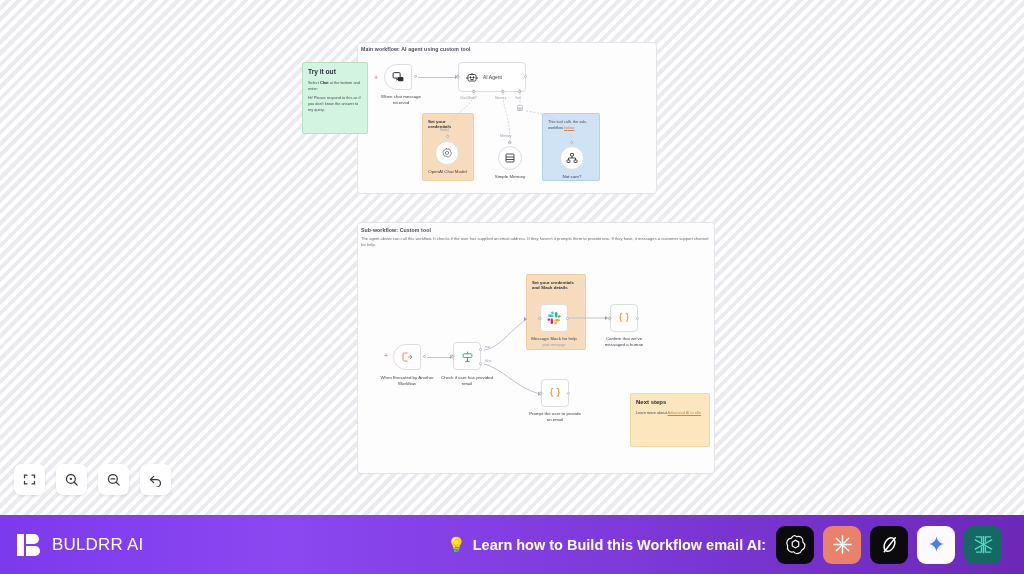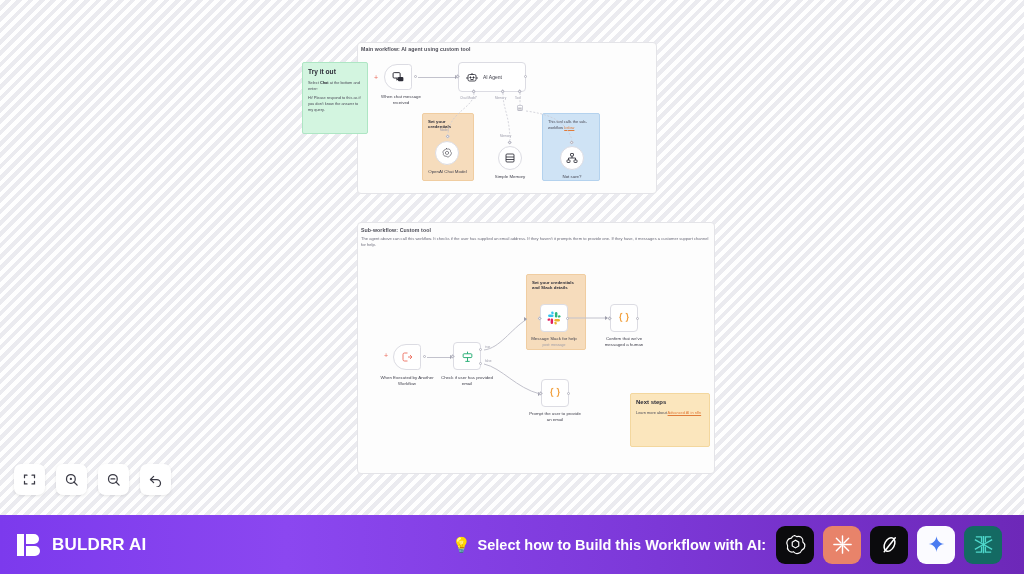--- a/index.html
+++ b/index.html
@@ -200,21 +200,21 @@
     padding: 0 14px;
   }
   #brand { display: flex; align-items: center; gap: 9px; }
   #brand-mark {
     width: 29px; height: 29px;
     display: flex; align-items: center; justify-content: center;
   }
   #brand-name {
     color: #ffffff;
     font-size: 17px;
-    font-weight: bold;
+    font-weight: normal;
     letter-spacing: 0.01em;
   }
   #footer-center {
     flex: 1;
     display: flex; align-items: center; justify-content: flex-end;
     gap: 10px;
     padding-right: 8px;
   }
   #footer-cta {
     display: flex; align-items: center; gap: 7px;
@@ -459,21 +459,21 @@
         <path d="M11 3h8a5 5 0 0 1 0 10h-8z" fill="#ffffff"></path>
         <path d="M11 15h9a5 5 0 0 1 0 10h-9z" fill="#ffffff"></path>
       </svg>
     </div>
     <div id="brand-name">BULDRR AI</div>
   </div>
 
   <div id="footer-center">
     <div id="footer-cta">
       <span id="bulb-icon">💡</span>
-      <span id="cta-text">Select how to Build this Workflow with AI:</span>
+      <span id="cta-text">Learn how to Build this Workflow email AI:</span>
     </div>
 
     <div id="ai-icons">
 
       <div class="ai-icon" style="background:#0b0b0d;">
         <svg width="23" height="23" viewBox="0 0 24 24" fill="none" stroke="#ffffff" stroke-width="1.2">
           <path d="M12 2.6c-1.9 0-3.6 1.1-4.4 2.8-1.8.1-3.4 1.2-4.2 2.8-.9 1.7-.7 3.7.4 5.2-.6 1.8-.1 3.7 1.2 5 1.3 1.3 3.2 1.8 5 1.2 1.1 1.5 3 2.1 4.8 1.7 1.8-.4 3.2-1.7 3.8-3.4 1.7-.7 2.9-2.2 3.1-4 .2-1.8-.6-3.6-2-4.6.3-1.8-.2-3.6-1.6-4.7-1.3-1.1-3.2-1.4-4.8-.8-.8-.7-1.9-1.2-3.3-1.2z"></path>
           <path d="M8.6 9.6L12 7.6l3.4 2v4l-3.4 2-3.4-2z"></path>
         </svg>
       </div>

